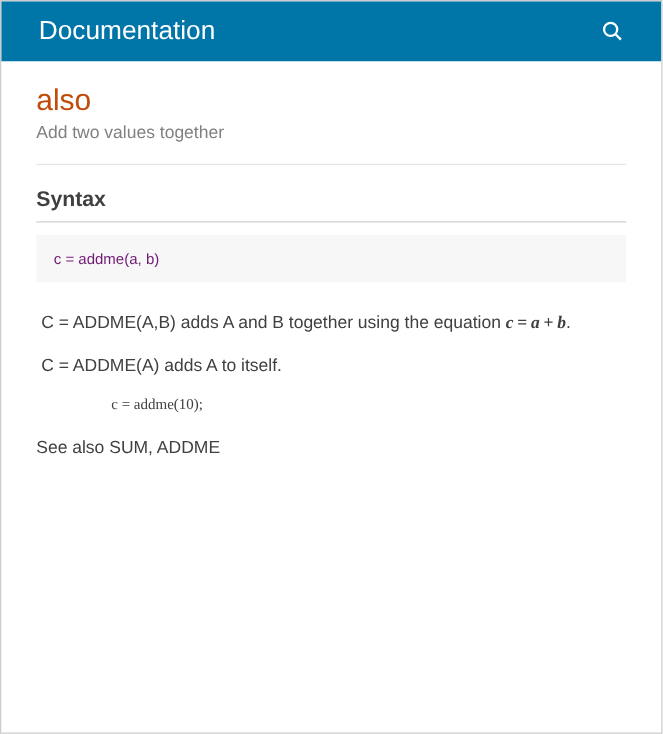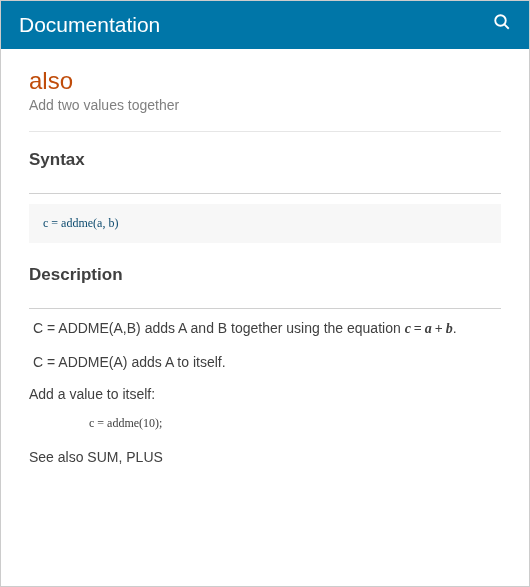--- a/index.html
+++ b/index.html
@@ -11,23 +11,24 @@
       font-family: Arial, Helvetica, sans-serif;
       background: #fff;
       width: 530px;
       height: 587px;
       border: 1px solid #ccc;
       overflow: hidden;
     }
     .header {
       background: #0076a8;
       color: #fff;
-      padding: 12px 18px;
+      padding: 12px 30px;
       display: flex;
       justify-content: space-between;
+      align-items: center;
     }
     .header-title {
       font-size: 21px;
       font-weight: normal;
     }
     .search-icon {
       width: 18px;
       height: 18px;
       cursor: pointer;
     }
@@ -47,30 +48,30 @@
     }
     .hr-light {
       border: none;
       border-top: 1px solid #e6e6e6;
       margin-bottom: 18px;
     }
     .section-heading {
       font-size: 17px;
       font-weight: bold;
       color: #404040;
-      padding-bottom: 23px;
+      padding-bottom: 7px;
       border-bottom: 1px solid #d0d0d0;
       margin-bottom: 10px;
     }
     .syntax-block {
       background: #f7f7f7;
       padding: 12px 14px;
-      font-family: Liberation Serif, serif;
+      font-family: Liberation Sans, sans-serif;
       font-size: 12px;
-      color: #0c4a6e;
+      color: #701a75;
       margin-bottom: 22px;
     }
     .desc-line {
       font-size: 14px;
       color: #404040;
       margin: 8px 0 14px 4px;
       line-height: 1.4;
     }
     .eq {
       font-family: 'Times New Roman', serif;
@@ -116,22 +117,20 @@
 </div>
 
 <div class="content">
   <h1 class="page-title">also</h1>
   <div class="page-subtitle">Add two values together</div>
   <hr class="hr-light">
 
   <h2 class="section-heading">Syntax</h2>
   <div class="syntax-block">c = addme(a, b)</div>
 
-  <h2 class="section-heading">Description</h2>
   <p class="desc-line">
     <span>C = ADDME(A,B) adds A and B together using the equation </span><span class="eq"><span>c</span><span class="op">=</span><span>a</span><span class="op">+</span><span>b</span></span><span>.</span>
   </p>
   <p class="desc-line">C = ADDME(A) adds A to itself.</p>
 
-  <p class="example-text">Add a value to itself:</p>
   <div class="example-code">c = addme(10);</div>
-  <p class="see-also">See also SUM, PLUS</p>
+  <p class="see-also">See also SUM, ADDME</p>
 </div>
 
 </body></html>

